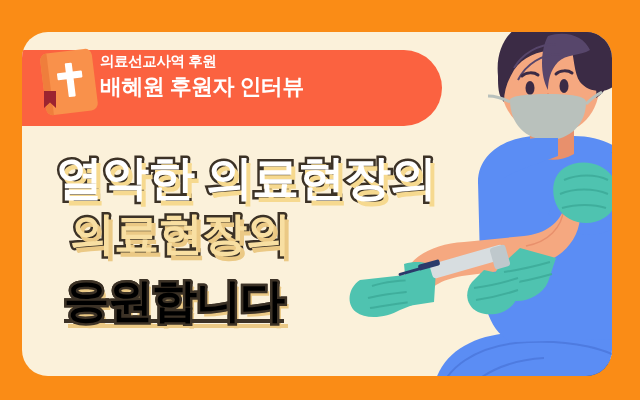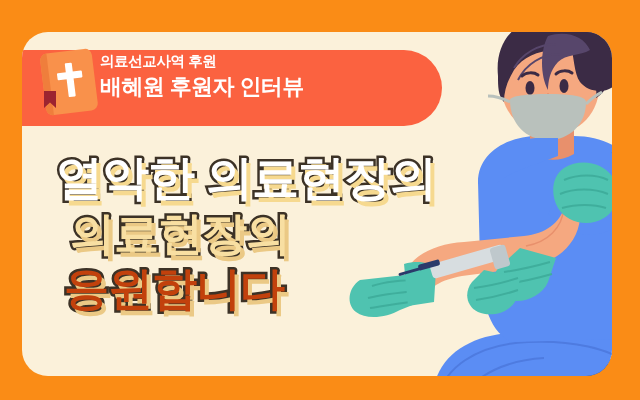--- a/index.html
+++ b/index.html
@@ -63,26 +63,27 @@
   }
   .hl2{
     font-size:45px;color:#F8DFA2;
     -webkit-text-stroke:5px #3C3226;
     paint-order:stroke fill;
     text-shadow:4px 5px 0 #EBC985;
     margin-left:18px;
     margin-top:10px;
   }
   .hl3{
-    font-size:45px;color:#c2410c;
+    font-size:45px;color:#000000;
     -webkit-text-stroke:5px #3C3226;
     paint-order:stroke fill;
     text-shadow:4px 5px 0 #EBC985;
     margin-left:12px;
-    margin-top:10px;
+    margin-top:22px;
+    text-decoration:underline;
   }
 
   
   .illus{position:absolute;left:290px;top:0;width:350px;height:372px;}
   .illus svg{display:block;}
 </style>
 </head>
 <body>
 
 <div class="poster">

